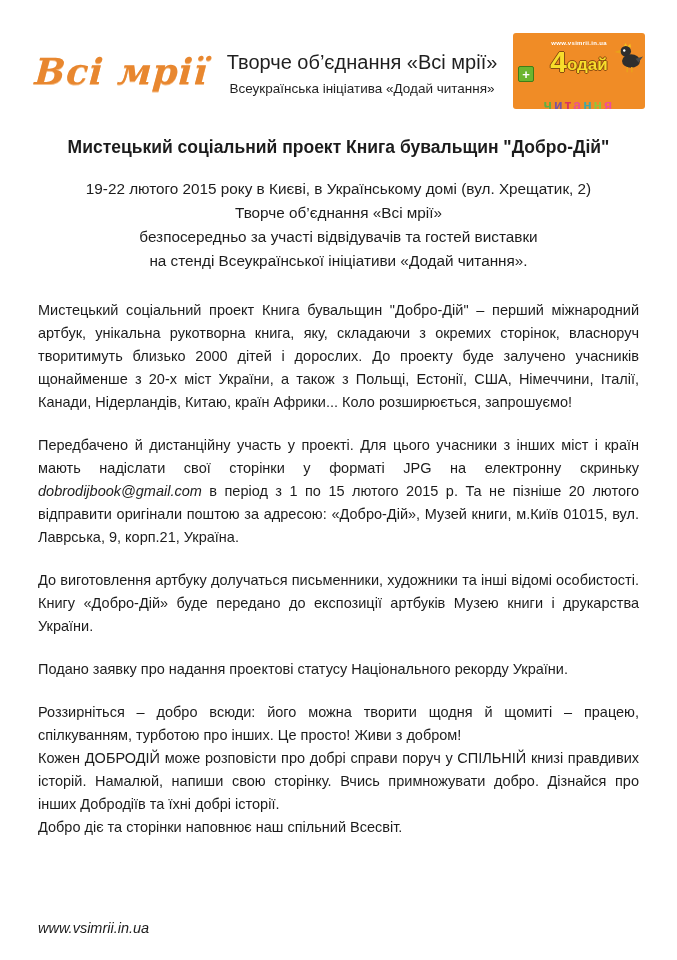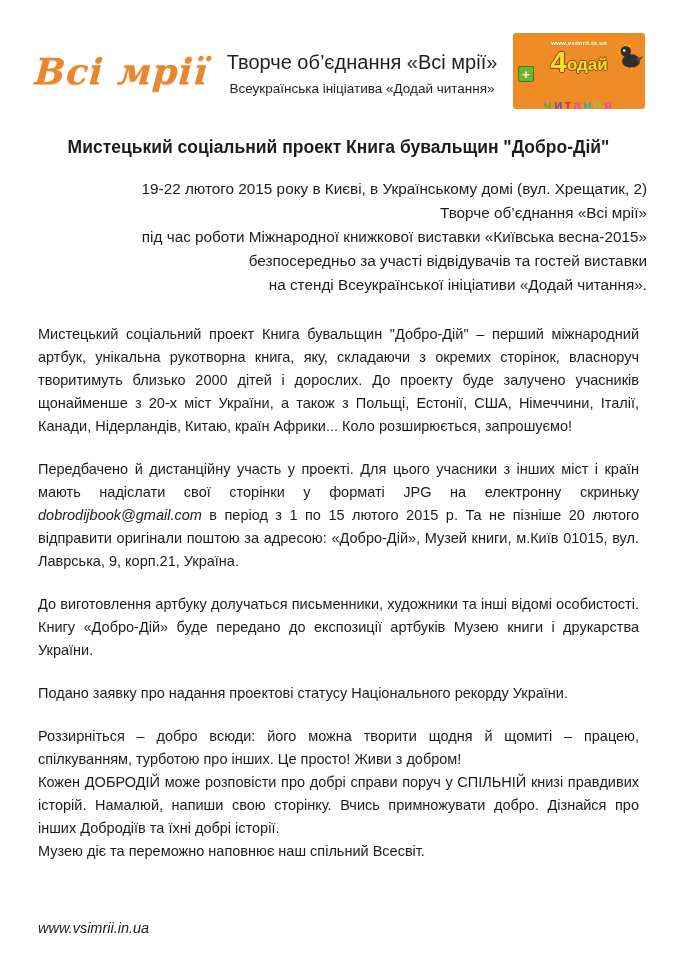--- a/index.html
+++ b/index.html
@@ -39,21 +39,21 @@
     background:#6cb52f; color:#ffffff; font-weight:bold; font-size:13px;
     line-height:15px; border-radius:2px; border:1px solid #3f7d17;
   }
   .bird { position:absolute; right:2px; top:9px; }
   .lr-row2 { line-height:16px; font-weight:bold; font-size:14px; letter-spacing:2px; margin-top:17px; white-space:nowrap; }
   .l0{color:#5cb043} .l1{color:#7b52a1} .l2{color:#d8345f} .l3{color:#e8528f}
   .l4{color:#3fa9a5} .l5{color:#8cc63f} .l6{color:#ef4d9b}
   .lr-bottom { font-size:5.5px; line-height:7px; color:#ffffff; margin-top:4px; letter-spacing:.4px; font-weight:bold; }
   
   .title { text-align:center; font-weight:bold; font-size:17.5px; margin-top:28px; padding:0 30px; }
-  .intro { text-align:right; font-size:15.3px; line-height:24px; margin-top:19px; padding:0 30px; }
+  .intro { text-align:center; font-size:15.3px; line-height:24px; margin-top:19px; padding:0 30px; }
   
   .content { padding:26px 38px 0 38px; text-align:justify; font-size:14.5px; line-height:23px; }
   .content p { margin:0 0 20px 0; }
   .content p.tight { margin:0; }
   .email { font-style:italic; }
   
   .footer { position:absolute; left:38px; bottom:24px; font-style:italic; font-size:14.5px; color:#1c1c1c; }
 </style>
 </head>
 <body>
@@ -90,30 +90,29 @@
       </div>
       <div class="lr-bottom">ВСЕУКРАЇНСЬКА ІНІЦІАТИВА</div>
     </div>
   </div>
 
   <h1 class="title">Мистецький соціальний проект Книга бувальщин "Добро-Дій"</h1>
 
   <div class="intro">
     <div>19-22 лютого 2015 року в Києві, в Українському домі (вул. Хрещатик, 2)</div>
     <div>Творче об’єднання «Всі мрії»</div>
-    <div>під час роботи Міжнародної книжкової виставки «Київська весна-2015»</div>
     <div>безпосередньо за участі відвідувачів та гостей виставки</div>
     <div>на стенді Всеукраїнської ініціативи «Додай читання».</div>
   </div>
 
   <div class="content">
     <p>Мистецький соціальний проект Книга бувальщин "Добро-Дій" – перший міжнародний артбук, унікальна рукотворна книга, яку, складаючи з окремих сторінок, власноруч творитимуть близько 2000 дітей і дорослих. До проекту буде залучено учасників щонайменше з 20-х міст України, а також з Польщі, Естонії, США, Німеччини, Італії, Канади, Нідерландів, Китаю, країн Африки... Коло розширюється, запрошуємо!</p>
     <p><span>Передбачено й дистанційну участь у проекті. Для цього учасники з інших міст і країн мають надіслати свої сторінки у форматі JPG на електронну скриньку </span><span class="email">dobrodijbook@gmail.com</span><span> в період з 1 по 15 лютого 2015 р. Та не пізніше 20 лютого відправити оригінали поштою за адресою: «Добро-Дій», Музей книги, м.Київ 01015, вул. Лаврська, 9, корп.21, Україна.</span></p>
     <p>До виготовлення артбуку долучаться письменники, художники та інші відомі особистості. Книгу «Добро-Дій» буде передано до експозиції артбуків Музею книги і друкарства України.</p>
     <p>Подано заявку про надання проектові статусу Національного рекорду України.</p>
     <p class="tight">Роззирніться – добро всюди: його можна творити щодня й щомиті – працею, спілкуванням, турботою про інших. Це просто! Живи з добром!</p>
     <p class="tight">Кожен ДОБРОДІЙ може розповісти про добрі справи поруч у СПІЛЬНІЙ книзі правдивих історій. Намалюй, напиши свою сторінку. Вчись примножувати добро. Дізнайся про інших Добродіїв та їхні добрі історії.</p>
-    <p class="tight">Музею діє та переможно наповнює наш спільний Всесвіт.</p>
+    <p class="tight">Добро діє та сторінки наповнює наш спільний Всесвіт.</p>
   </div>
 
   <div class="footer">www.vsimrii.in.ua</div>
 
 </div>
 
 </body></html>

